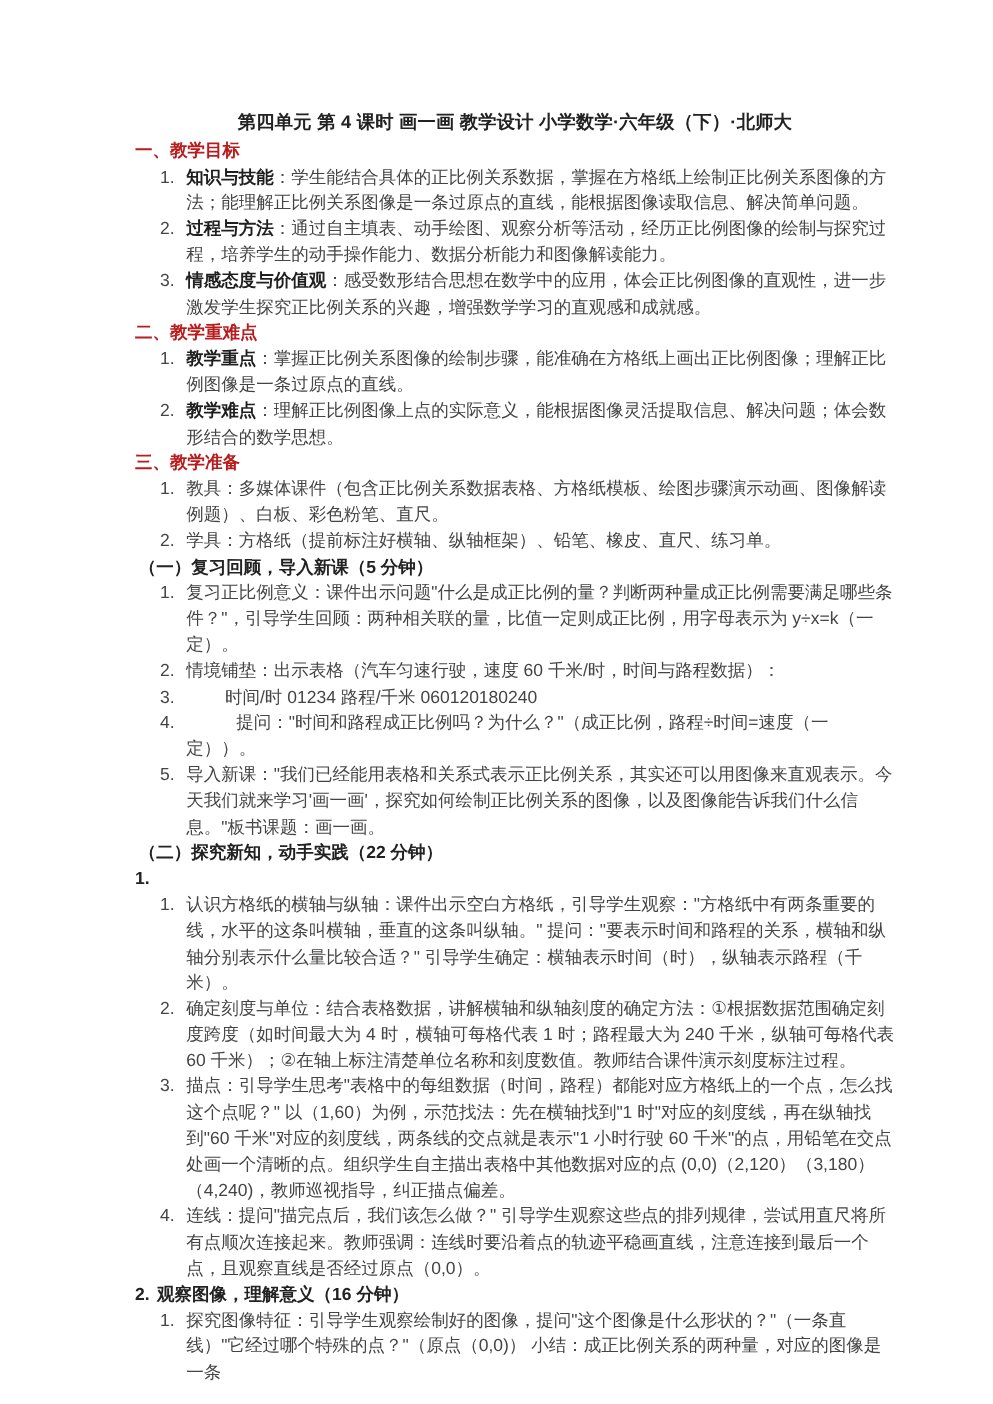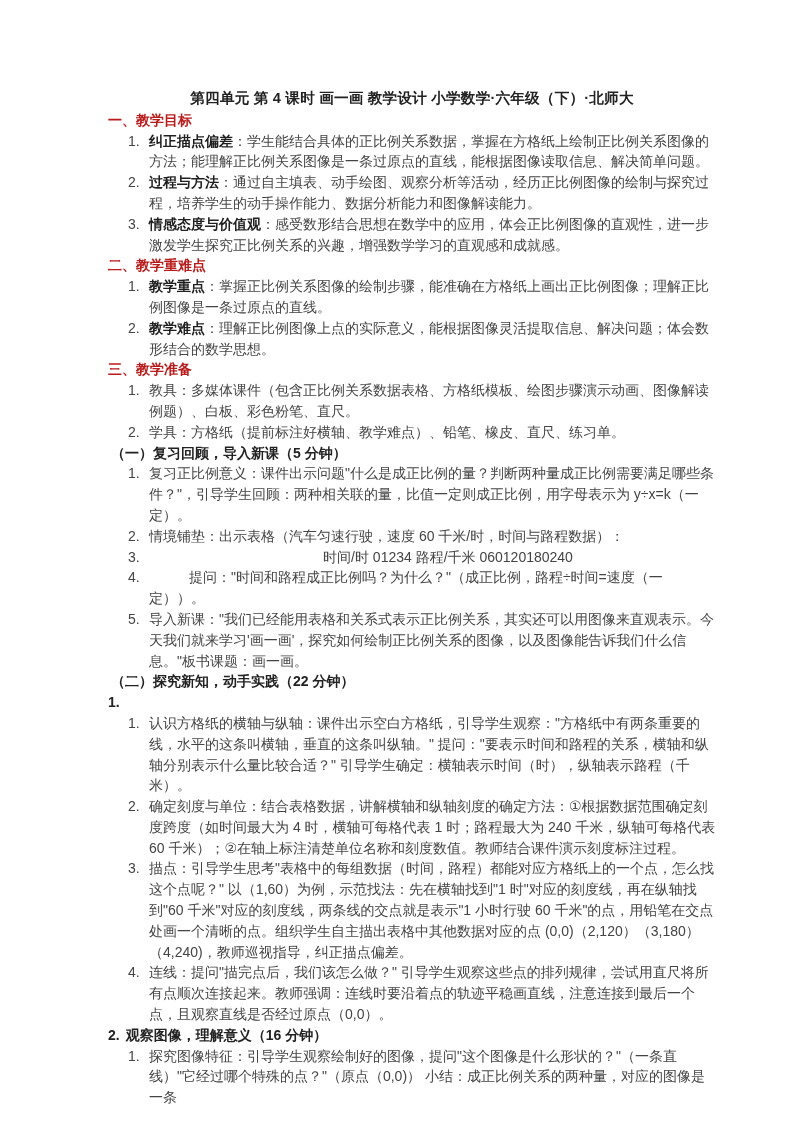--- a/index.html
+++ b/index.html
@@ -48,34 +48,34 @@
     display: flex;
     align-items: flex-start;
     margin-left: 20px;
   }
   .lnum {
     flex: 0 0 21px;
     color: #444444;
   }
   .ltext { flex: 1 1 auto; min-width: 0; }
   .ltext b { color: #1f1f1f; }
-  .tab1 { text-indent: 31px; text-align: center; }
+  .tab1 { text-indent: 31px; }
   .tab2 { text-indent: 40px; }
 </style>
 </head>
 <body>
 
 <div class="page">
   <div class="doc-title">第四单元 第 4 课时 画一画 教学设计 小学数学·六年级（下）·北师大</div>
   <div id="doc-blocks">
       <div class="block h1">一、教学目标</div>
       <div class="block list">
         <div class="list-row">
           <span class="lnum">1.</span>
-          <span class="ltext"><b>纠正描点偏差</b><span>：学生能结合具体的正比例关系数据，掌握在方格纸上绘制正比例关系图像的方法；能理解正比例关系图像是一条过原点的直线，能根据图像读取信息、解决简单问题。</span></span>
+          <span class="ltext"><b>知识与技能</b><span>：学生能结合具体的正比例关系数据，掌握在方格纸上绘制正比例关系图像的方法；能理解正比例关系图像是一条过原点的直线，能根据图像读取信息、解决简单问题。</span></span>
         </div>
         <div class="list-row">
           <span class="lnum">2.</span>
           <span class="ltext"><b>过程与方法</b><span>：通过自主填表、动手绘图、观察分析等活动，经历正比例图像的绘制与探究过程，培养学生的动手操作能力、数据分析能力和图像解读能力。</span></span>
         </div>
         <div class="list-row">
           <span class="lnum">3.</span>
           <span class="ltext"><b>情感态度与价值观</b><span>：感受数形结合思想在数学中的应用，体会正比例图像的直观性，进一步激发学生探究正比例关系的兴趣，增强数学学习的直观感和成就感。</span></span>
         </div>
       </div>
@@ -91,21 +91,21 @@
         </div>
       </div>
       <div class="block h1">三、教学准备</div>
       <div class="block list">
         <div class="list-row">
           <span class="lnum">1.</span>
           <span class="ltext"><span>教具：多媒体课件（包含正比例关系数据表格、方格纸模板、绘图步骤演示动画、图像解读例题）、白板、彩色粉笔、直尺。</span></span>
         </div>
         <div class="list-row">
           <span class="lnum">2.</span>
-          <span class="ltext"><span>学具：方格纸（提前标注好横轴、教学难点）、铅笔、橡皮、直尺、练习单。</span></span>
+          <span class="ltext"><span>学具：方格纸（提前标注好横轴、纵轴框架）、铅笔、橡皮、直尺、练习单。</span></span>
         </div>
       </div>
       <div class="block h2">（一）复习回顾，导入新课（5 分钟）</div>
       <div class="block list">
         <div class="list-row">
           <span class="lnum">1.</span>
           <span class="ltext"><span>复习正比例意义：课件出示问题"什么是成正比例的量？判断两种量成正比例需要满足哪些条件？"，引导学生回顾：两种相关联的量，比值一定则成正比例，用字母表示为 y÷x=k（一定）。</span></span>
         </div>
         <div class="list-row">
           <span class="lnum">2.</span>

